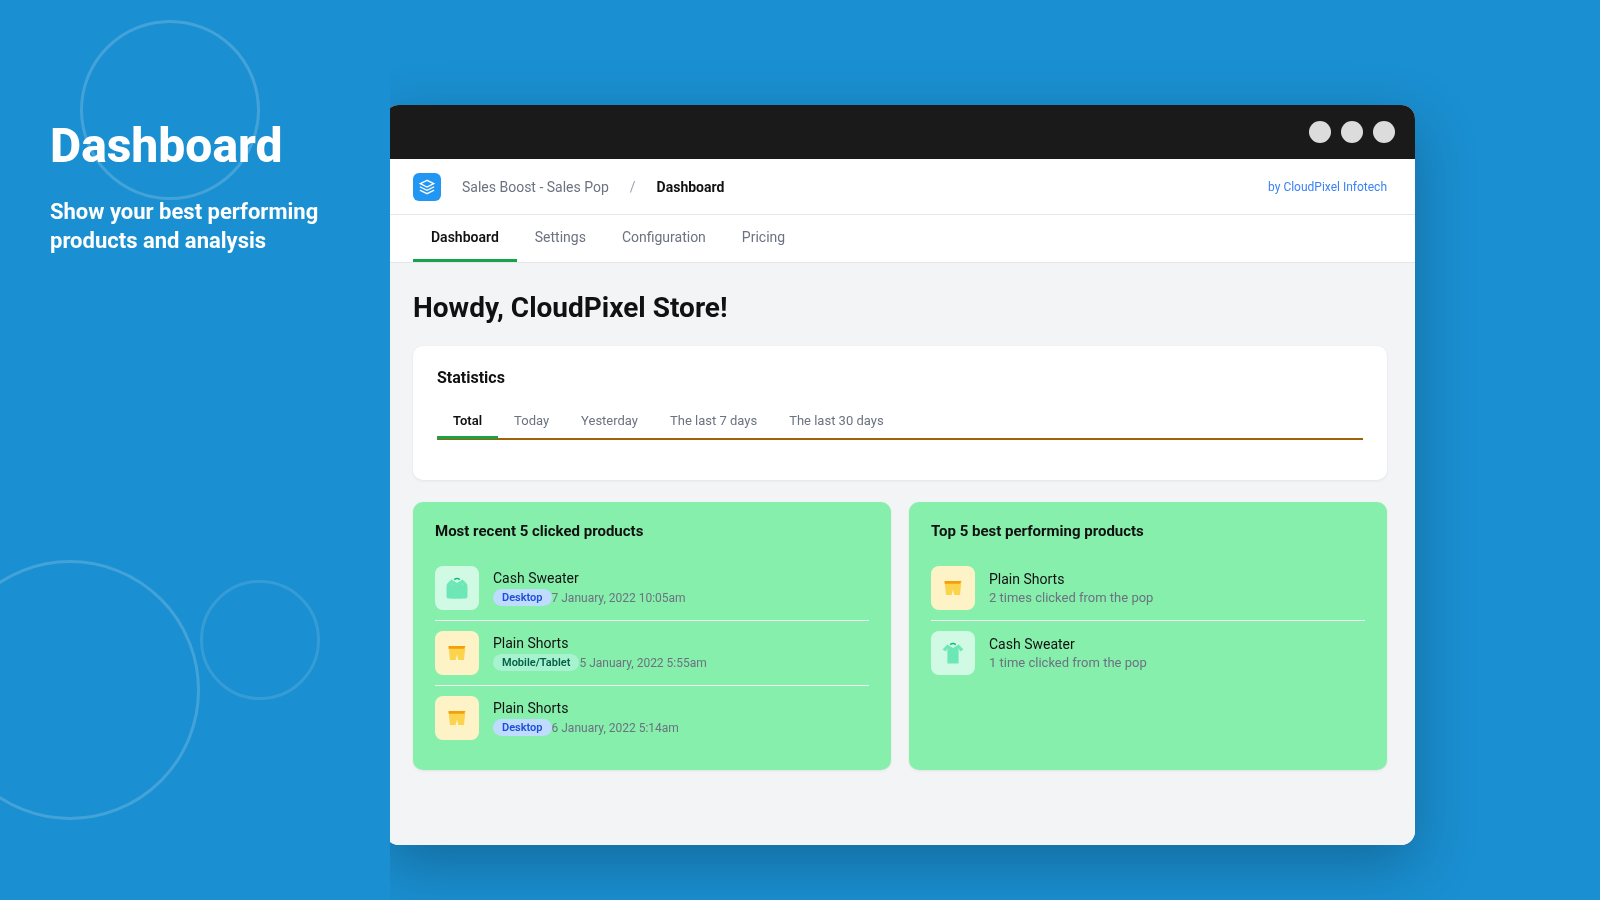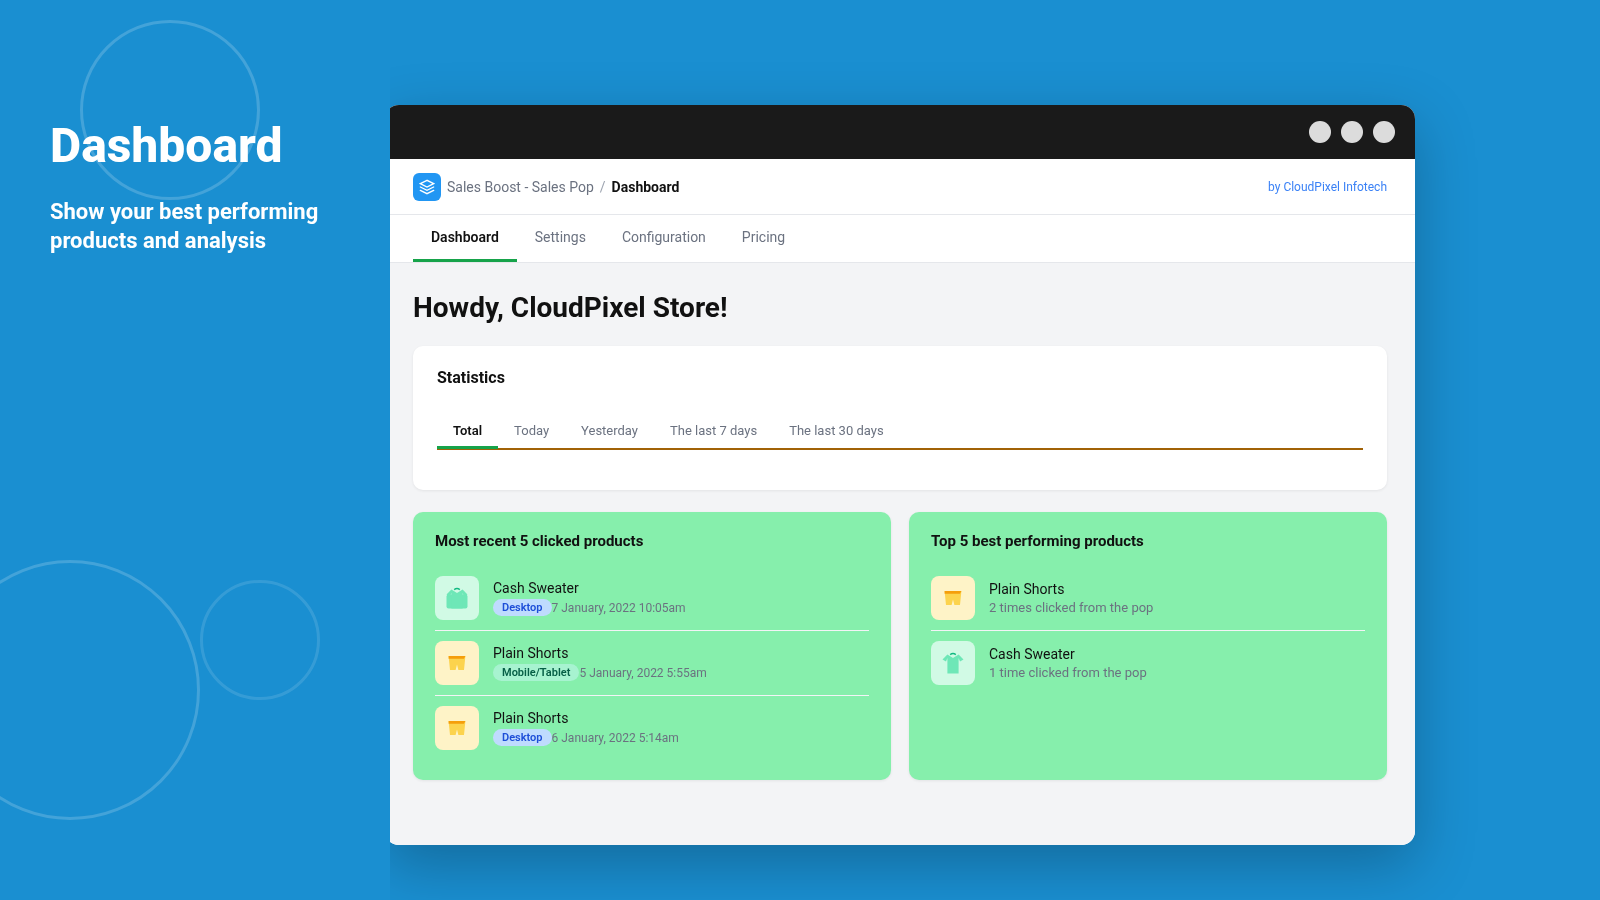--- a/index.html
+++ b/index.html
@@ -99,21 +99,21 @@
       height: 56px;
       display: flex;
       align-items: center;
       justify-content: space-between;
       flex-shrink: 0;
     }
 
     .breadcrumb {
       display: flex;
       align-items: center;
-      gap: 6px;
+      gap: 21px;
       justify-content: space-between;
     }
 
     .breadcrumb-icon {
       width: 28px;
       height: 28px;
       background: #2196f3;
       border-radius: 6px;
       display: flex;
       align-items: center;
@@ -200,21 +200,21 @@
       border-radius: 10px;
       padding: 22px 24px;
       margin-bottom: 22px;
       box-shadow: 0 1px 3px rgba(0,0,0,0.07);
     }
 
     .stats-title {
       font-size: 16px;
       font-weight: 700;
       color: #111;
-      margin-bottom: 28px;
+      margin-bottom: 18px;
     }
 
     .stats-tabs {
       display: flex;
       gap: 0;
       border-bottom: 2px solid #a16207;
       margin-bottom: 18px;
     }
 
     .stats-tab {

